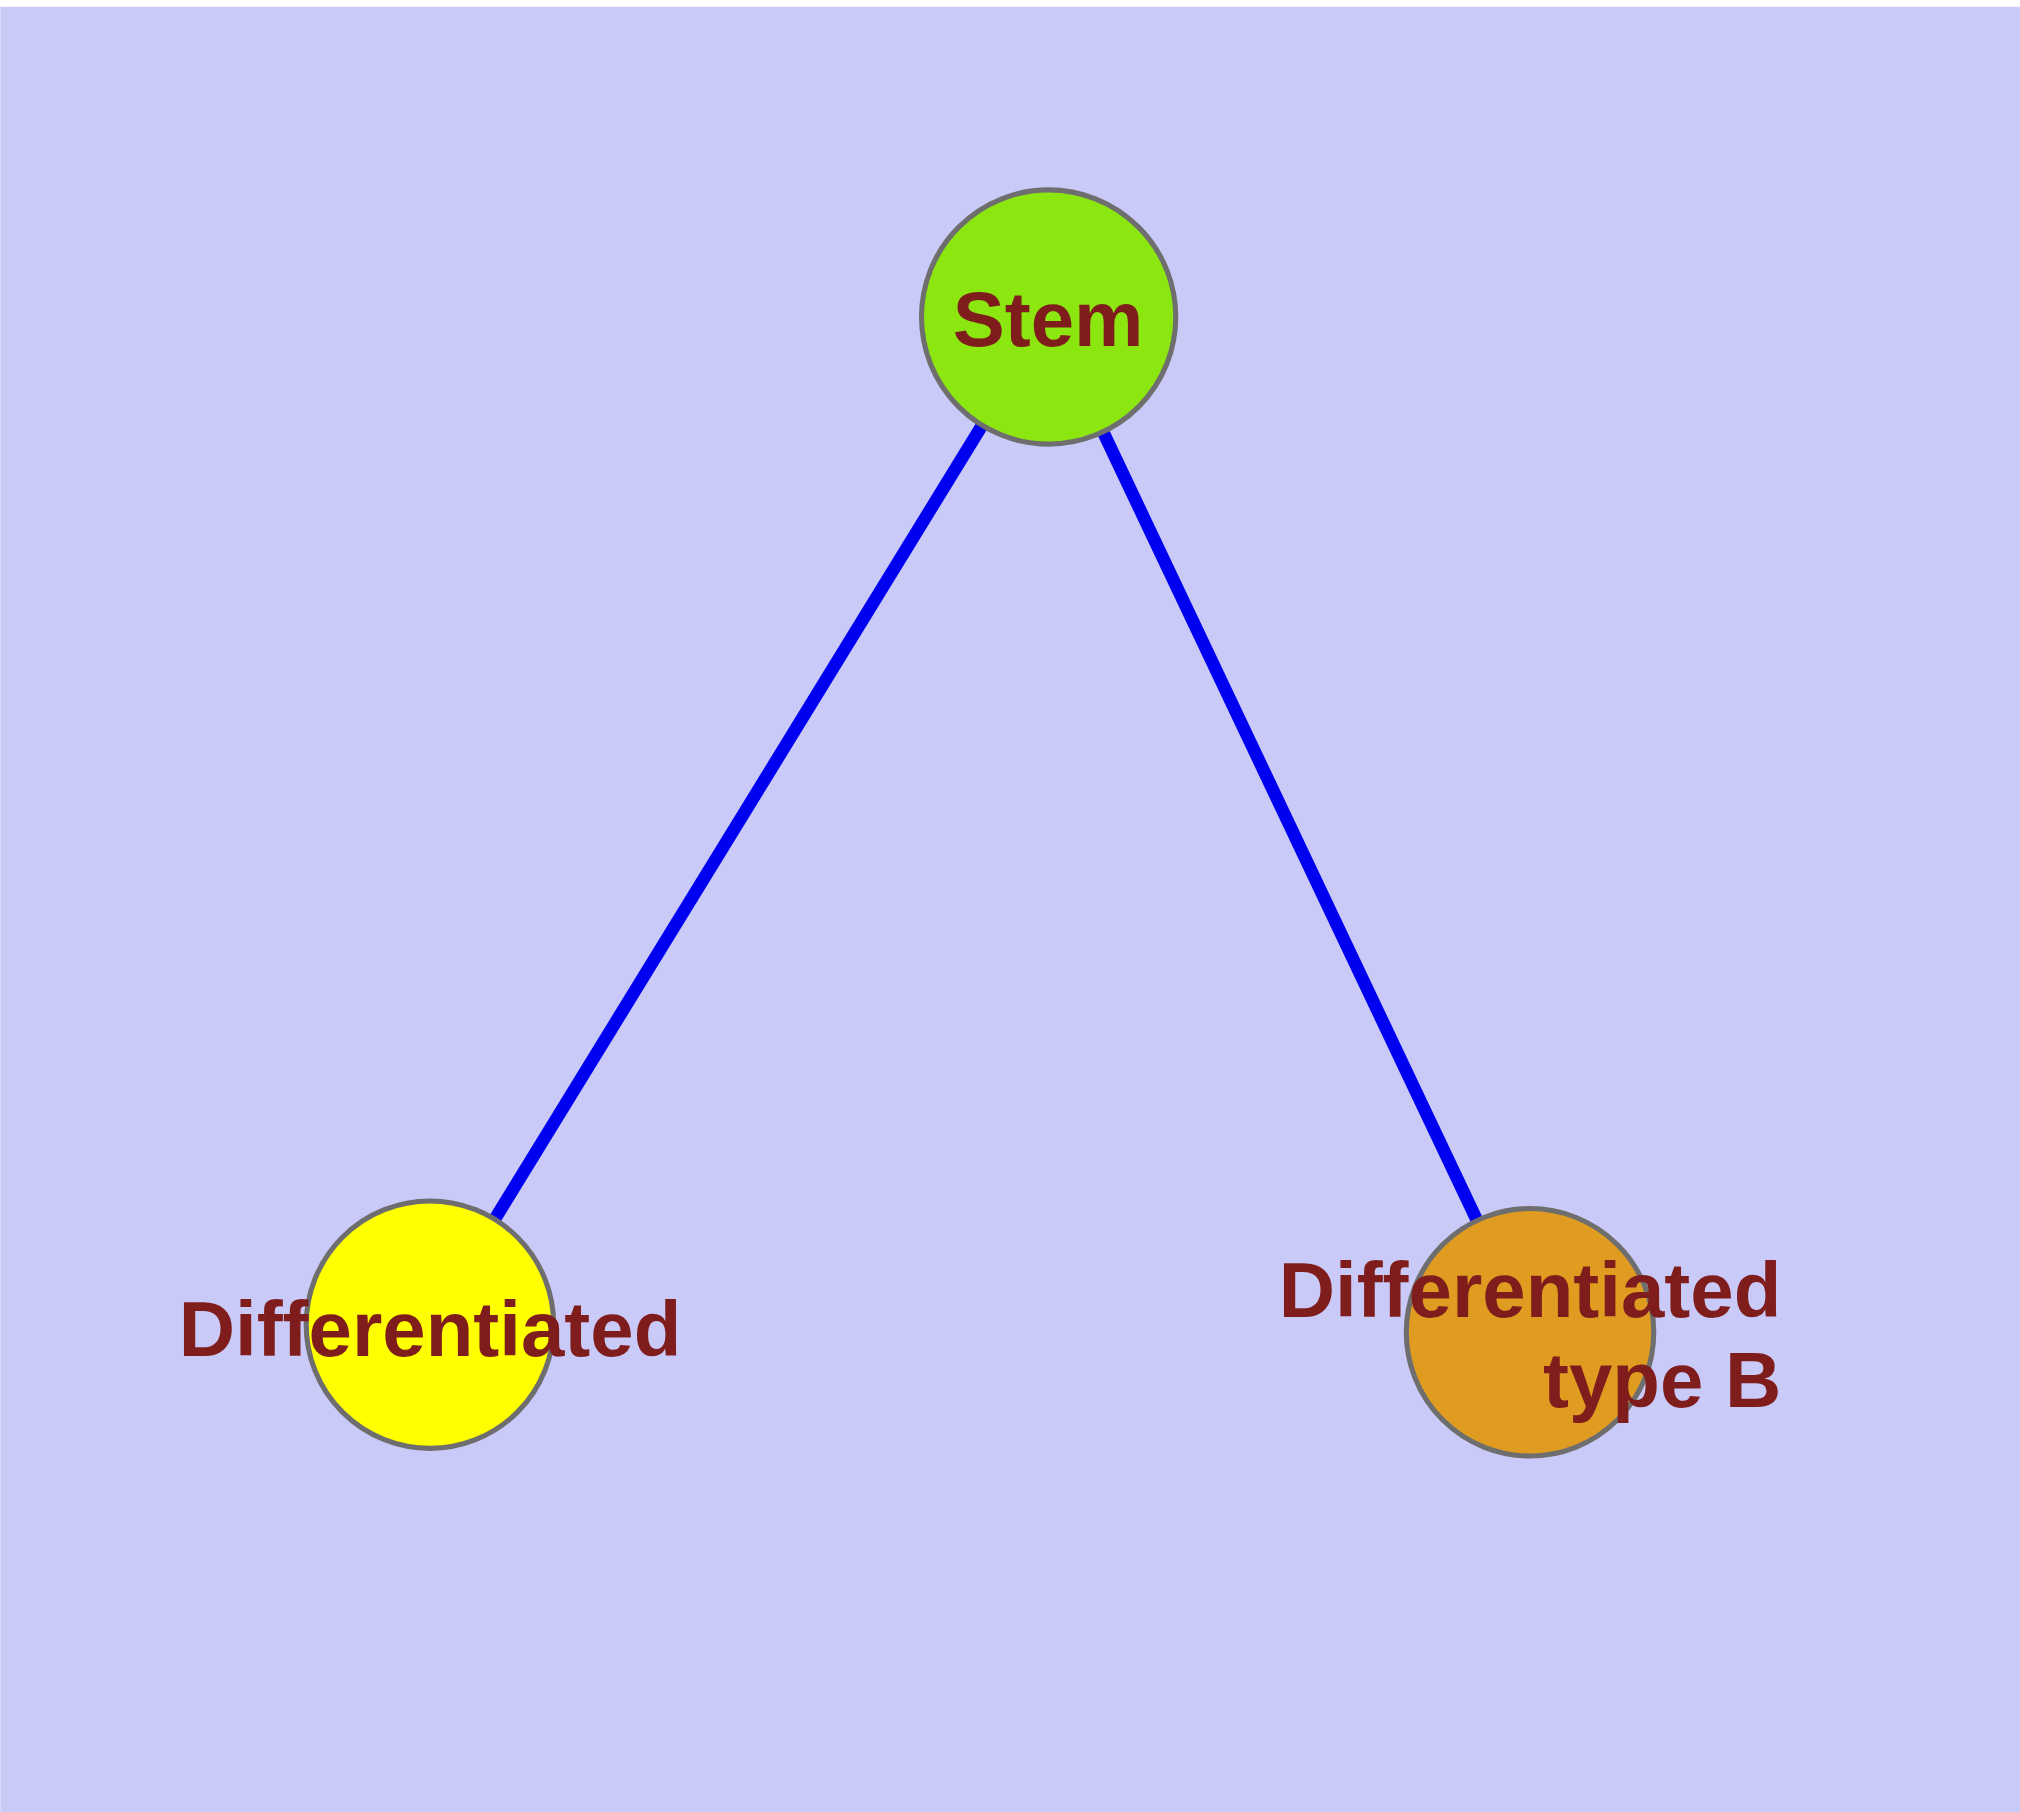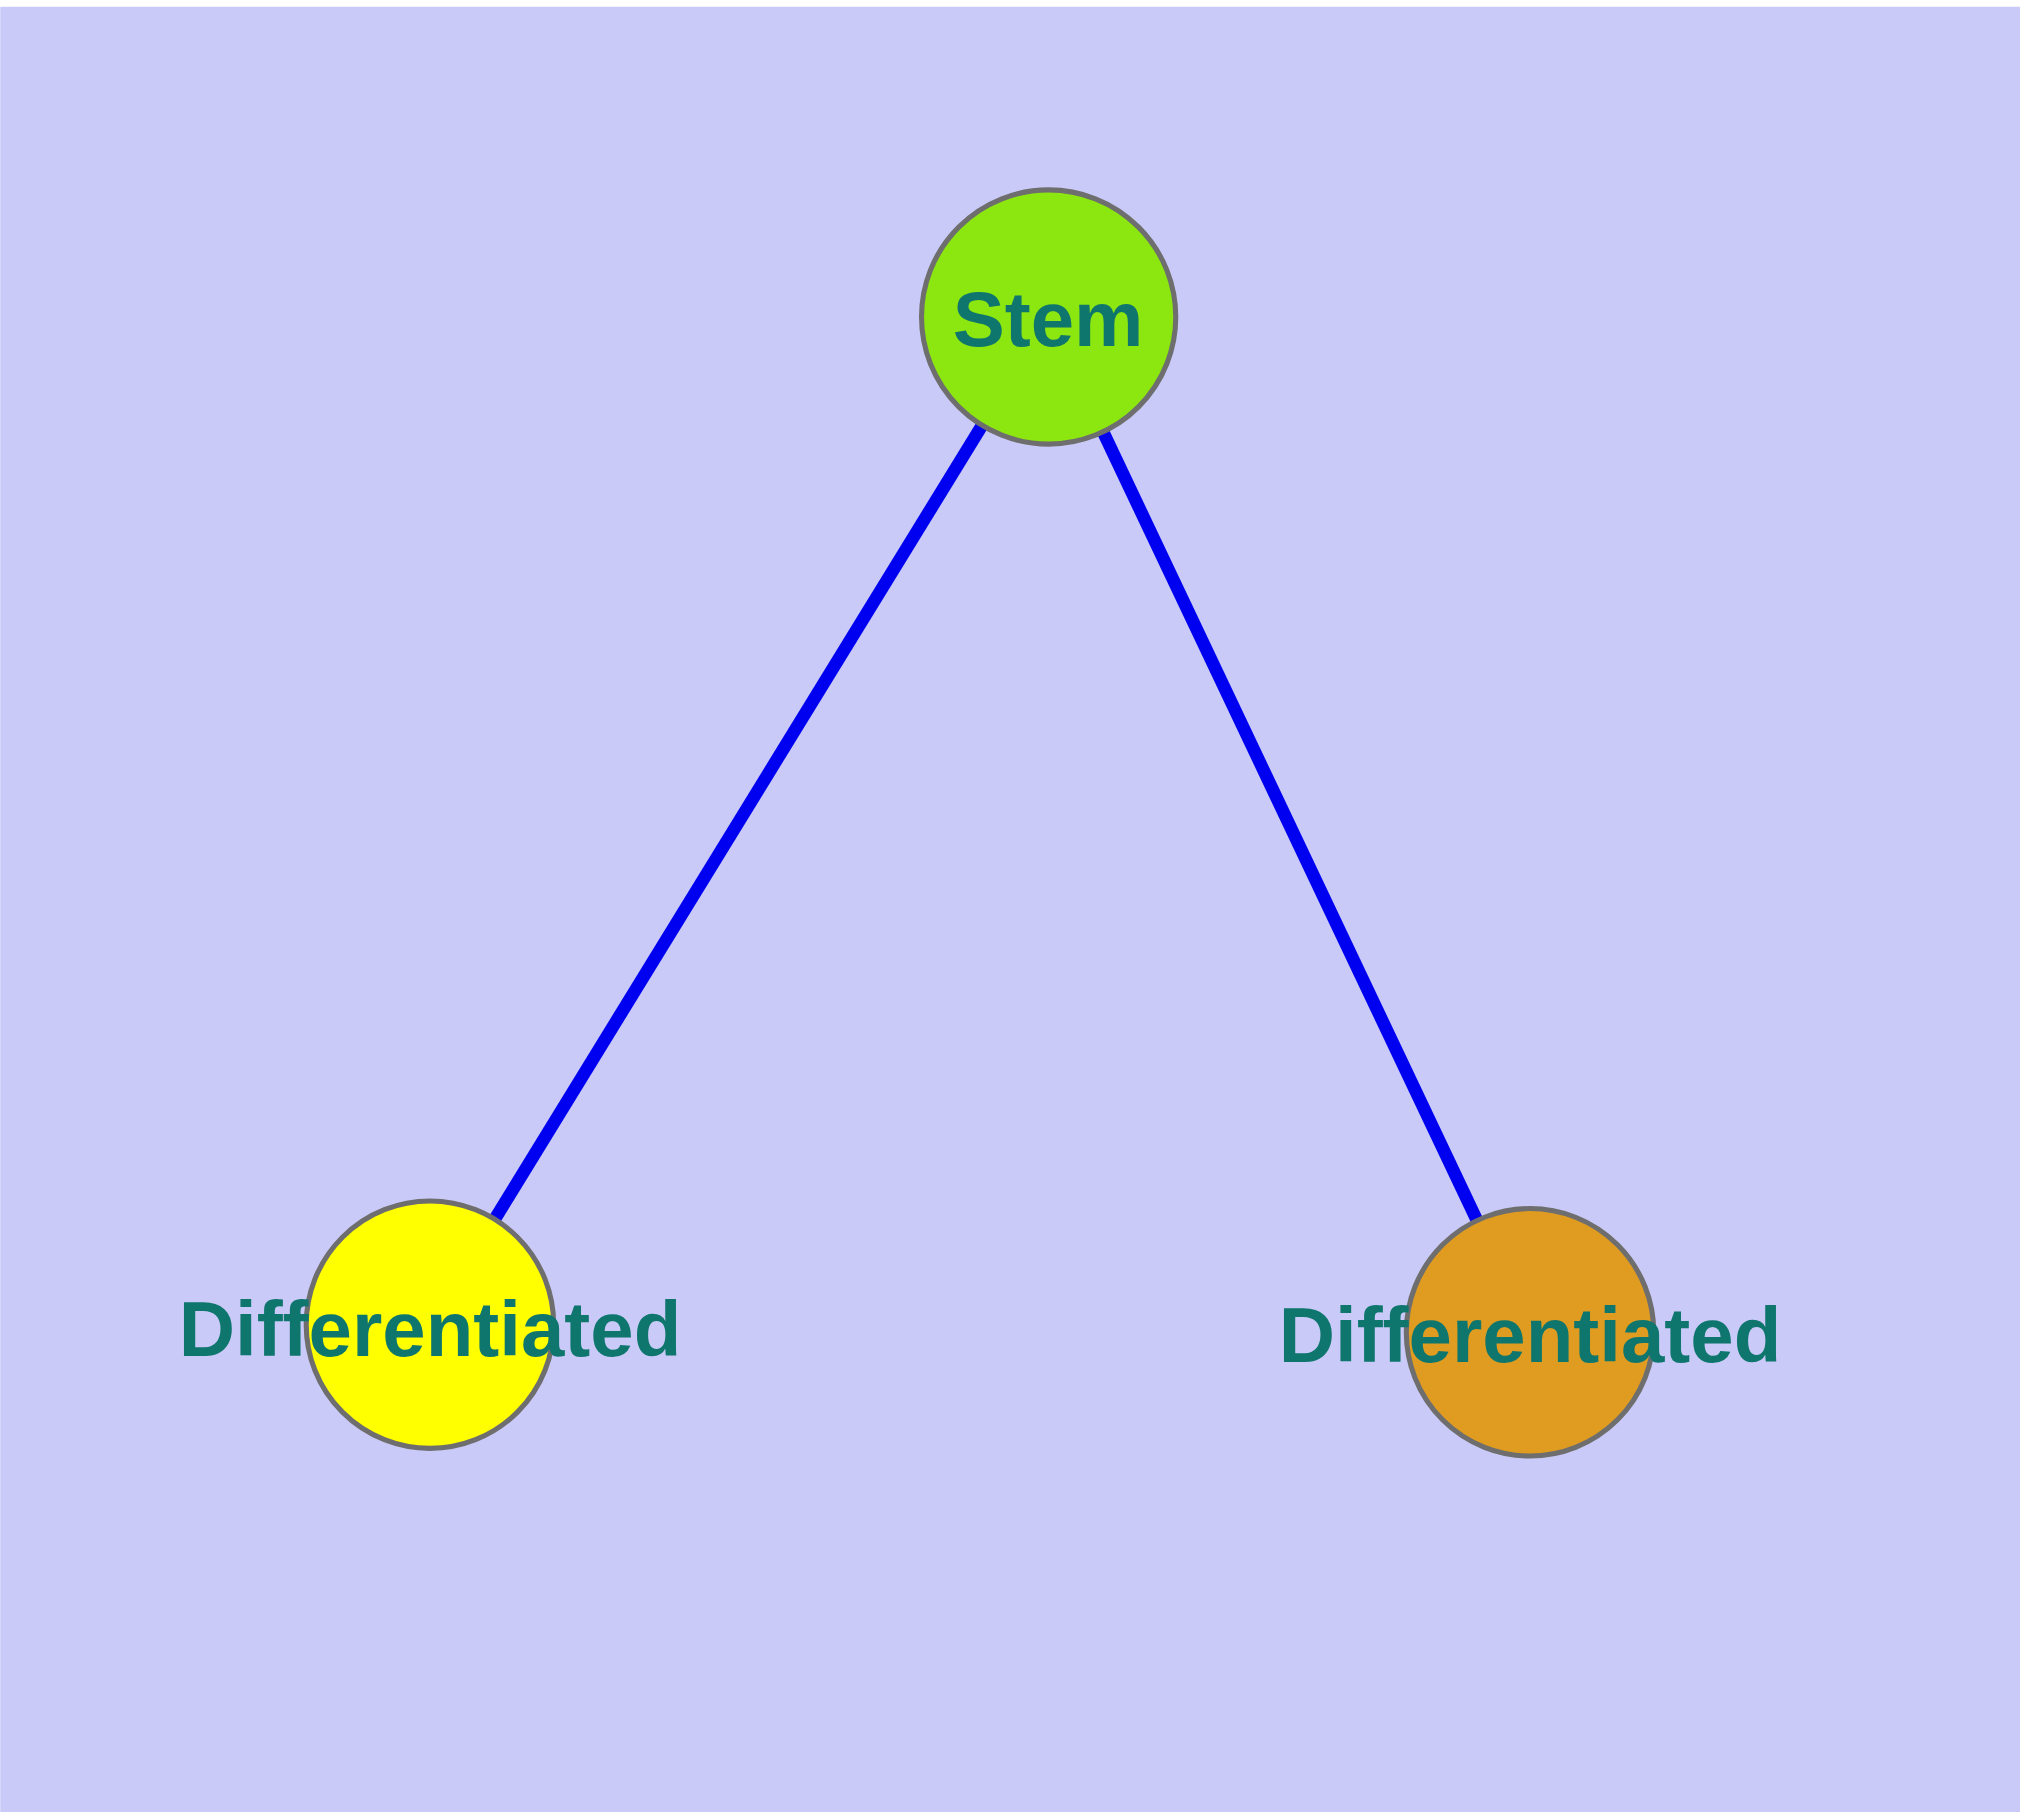--- a/index.html
+++ b/index.html
@@ -20,21 +20,21 @@
     left: 0;
     top: 0;
     width: 2021px;
     height: 1812px;
     display: block;
   }
   .node-label {
     position: absolute;
     transform: translate(-50%, -50%);
     text-align: right;
-    color: #0f766e;
+    color: #7f1d1d;
     font-weight: bold;
     font-size: 78px;
     line-height: 90px;
     white-space: nowrap;
     letter-spacing: 0px;
   }
 </style>
 </head>
 <body>
 
@@ -55,16 +55,17 @@
   <div class="node-label" style="left: 1048px; top: 319px;">
     <div>Stem</div>
   </div>
 
   <div class="node-label" style="left: 430px; top: 1329px;">
     <div>Differentiated</div>
   </div>
 
   <div class="node-label" style="left: 1530px; top: 1335px;">
     <div>Differentiated</div>
+    <div>type B</div>
   </div>
 
 </div>
 
 
 </body></html>

